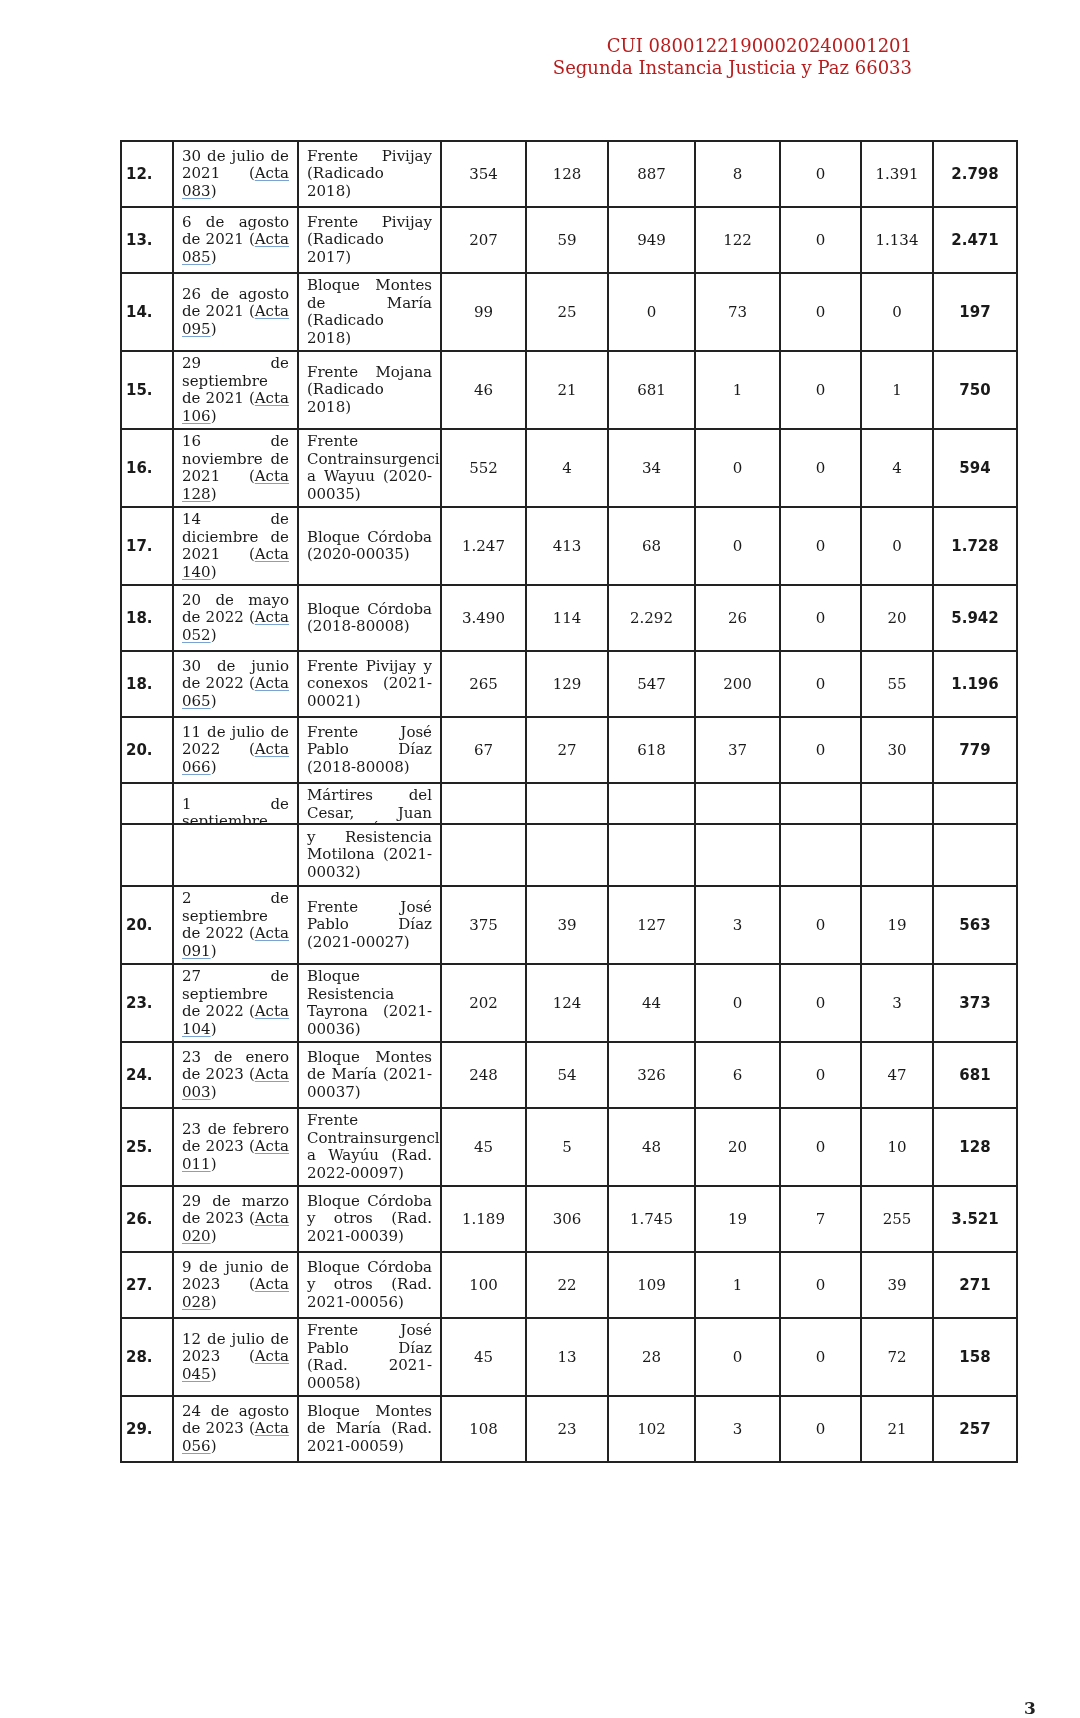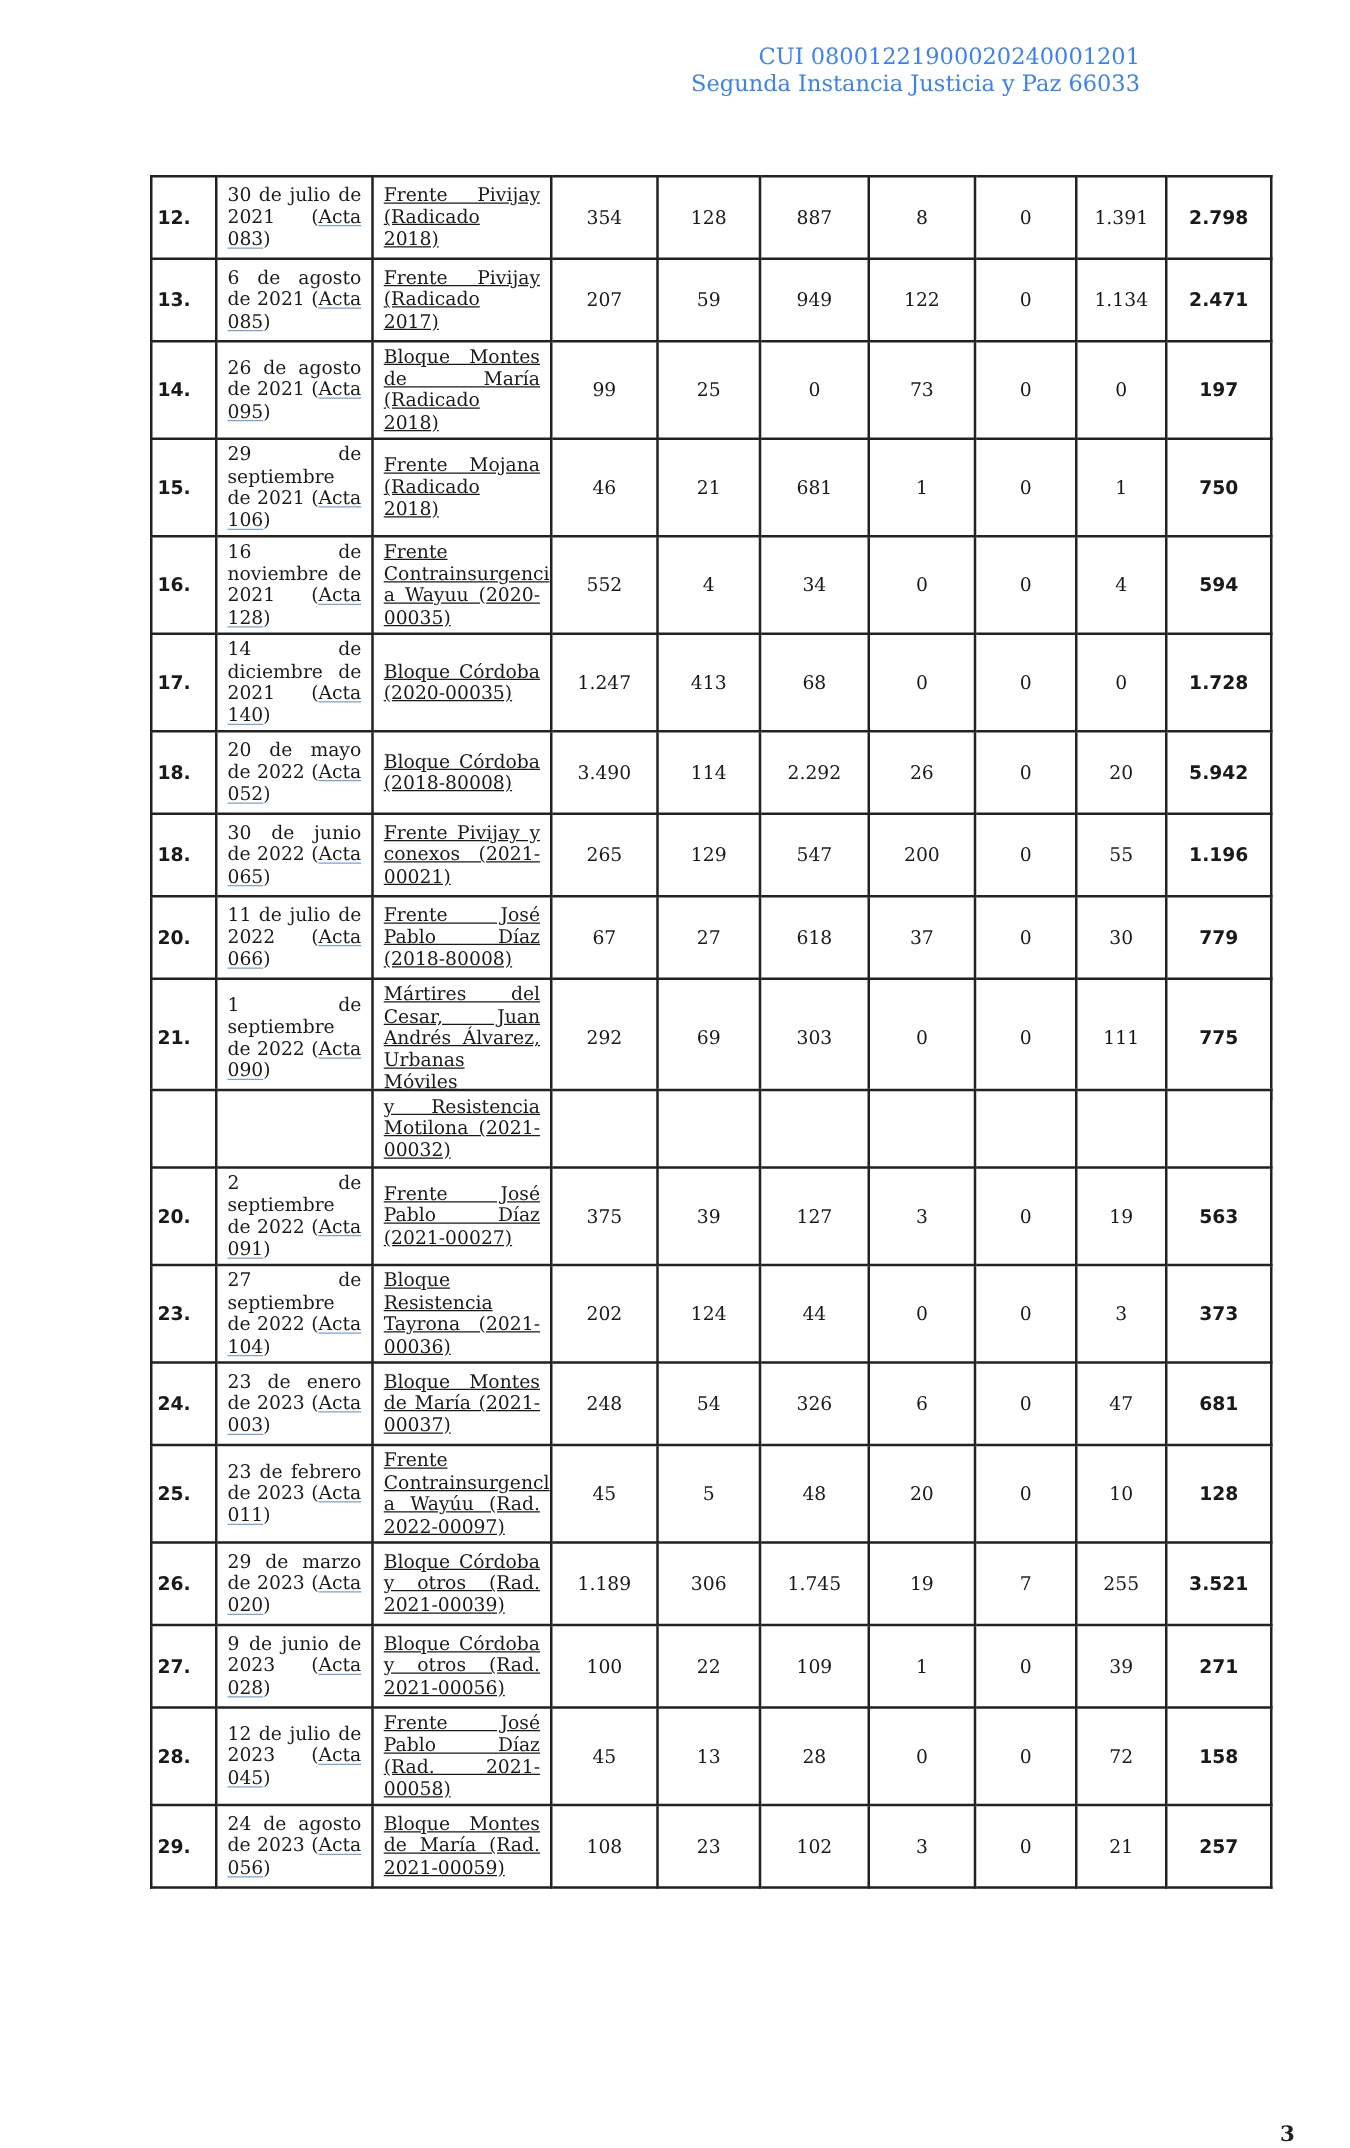--- a/index.html
+++ b/index.html
@@ -3,43 +3,43 @@
 <meta charset="utf-8">
 <style>
   html,body { margin:0; padding:0; background:#ffffff; }
   .page {
     position:relative; width:1080px; height:1718px;
     background:#ffffff; overflow:hidden; color:#1a1a1a;
   }
   .header {
     position:absolute; top:35px; right:168px; text-align:right;
     font-family:"DejaVu Serif", serif; font-size:18px; line-height:21.5px;
-    color:#3b82f6; white-space:nowrap;
+    color:#b91c1c; white-space:nowrap;
   }
   .watermark {
     position:absolute; left:382px; top:850px;
     font-family:"DejaVu Sans", sans-serif; font-size:44px;
     letter-spacing:7px; opacity:.72;
     transform:rotate(-11deg); transform-origin:left center;
     z-index:0; white-space:nowrap; user-select:none;
   }
   table.data-table {
     position:absolute; left:120px; width:896px;
     border-collapse:collapse; table-layout:fixed;
     background:#ffffff; z-index:1;
   }
   #table1 { top:140px; }
-  #table2 { top:871px; }
+  #table2 { top:823px; }
   #table1 tr { height:66px; }
   #table2 tr { height:66px; }
   #table2 tr:first-child { height:62px; }
   td { border:2px solid #222222; vertical-align:middle; padding:3px 8px; overflow:hidden; }
   .c-num   { font:700 15px/17px "DejaVu Sans", sans-serif; text-align:left; padding:3px 4px; }
   .c-date  { font:15px/17.5px "DejaVu Serif", serif; text-align:justify; }
-  .c-unit  { font:15px/17.5px "DejaVu Serif", serif; text-align:justify;text-decoration:underline; }
+  .c-unit  { font:15px/17.5px "DejaVu Serif", serif; text-align:justify; }
   .c-val   { font:15px/17px "DejaVu Serif", serif; text-align:center; padding:3px 4px; }
   .c-total { font:700 15px/17px "DejaVu Sans", sans-serif; text-align:center; padding:20px 4px;margin-left:14px; }
   .acta {
     color:inherit; text-decoration:underline; text-underline-offset:2px;
     cursor:pointer;
   }
   .pagenum {
     position:absolute; left:1024px; top:1698px;
     font:700 17px "DejaVu Serif", serif; color:#222222;
   }

